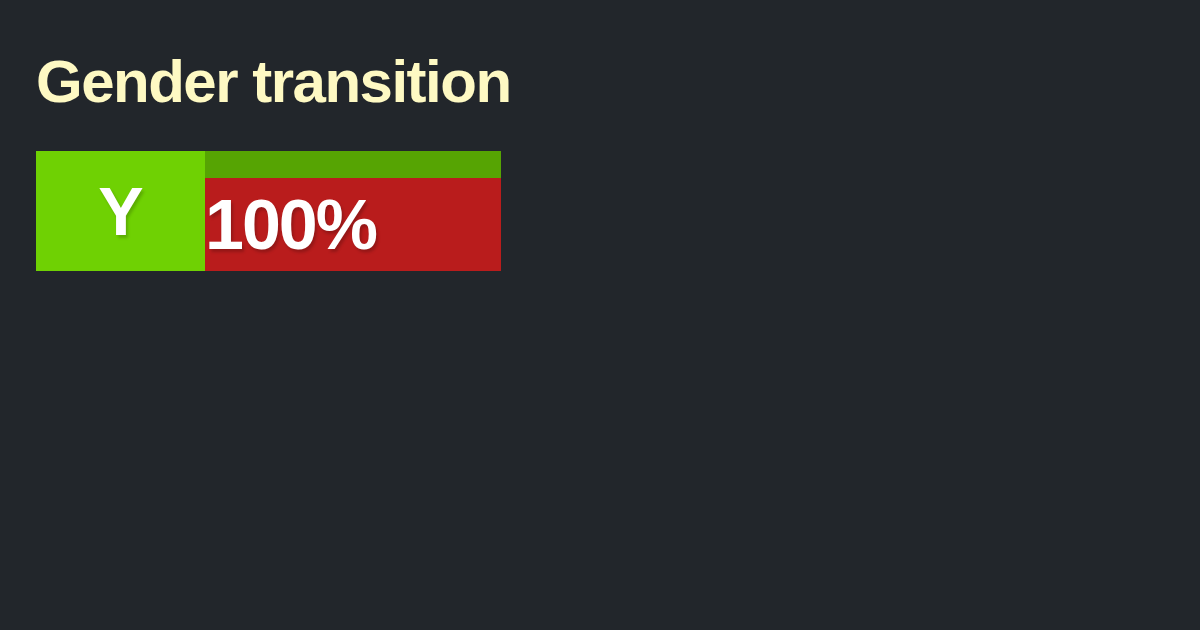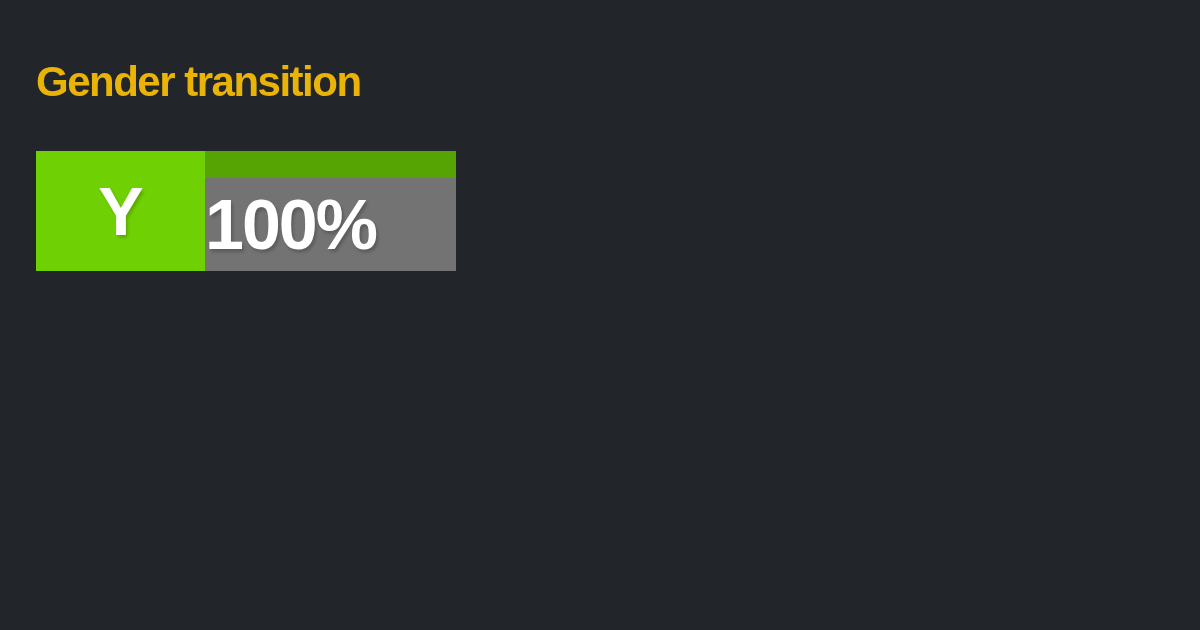--- a/index.html
+++ b/index.html
@@ -20,25 +20,25 @@
     left: 0;
     top: 0;
     width: 1200px;
     height: 630px;
   }
 
   .title {
     position: absolute;
     left: 36px;
     top: 49px;
-    font-size: 42px;
+    font-size: 60px;
     line-height: 66px;
     font-weight: bold;
     letter-spacing: -1.5px;
-    color: #eab308;
+    color: #fef9c3;
     white-space: nowrap;
   }
 
   .score-row {
     position: absolute;
     left: 36px;
     top: 151px;
     display: flex;
     align-items: stretch;
     height: 120px;
@@ -58,23 +58,23 @@
     color: #FFFFFF;
     font-size: 68px;
     line-height: 68px;
     font-weight: bold;
     letter-spacing: -1px;
     text-shadow: 2px 3px 3px rgba(0,0,0,0.18);
   }
 
   .meter {
     position: relative;
-    width: 251px;
+    width: 296px;
     height: 120px;
-    background: #737373;
+    background: #b91c1c;
     flex: none;
     overflow: hidden;
   }
 
   .meter-track {
     position: absolute;
     left: 0;
     top: 0;
     width: 100%;
     height: 27px;

